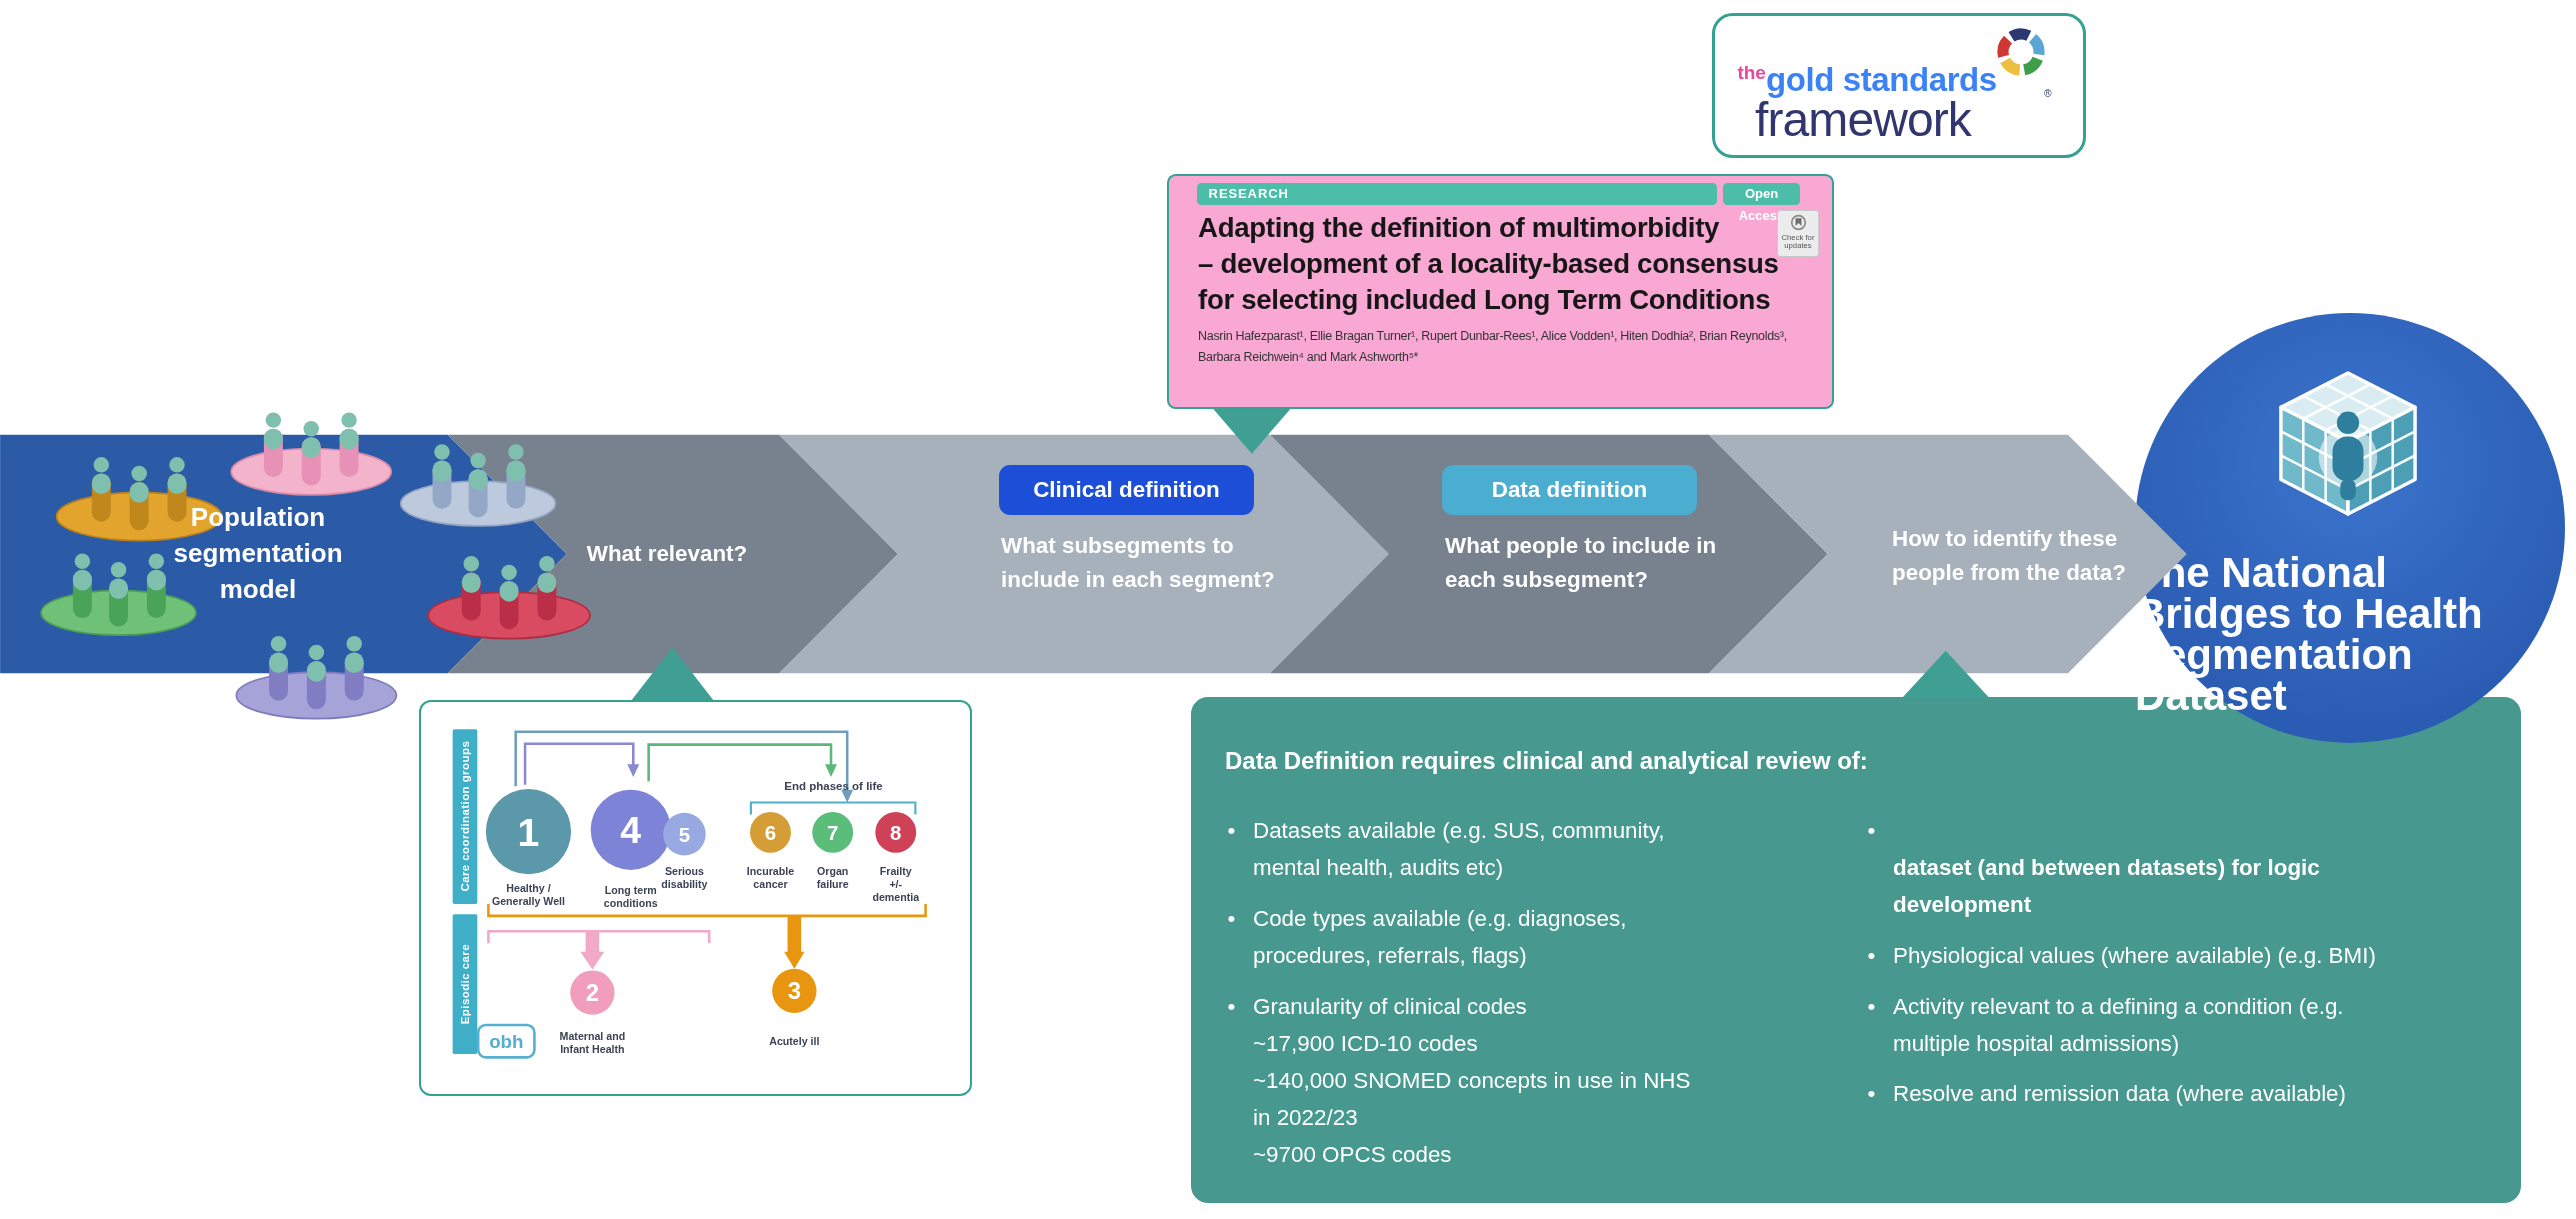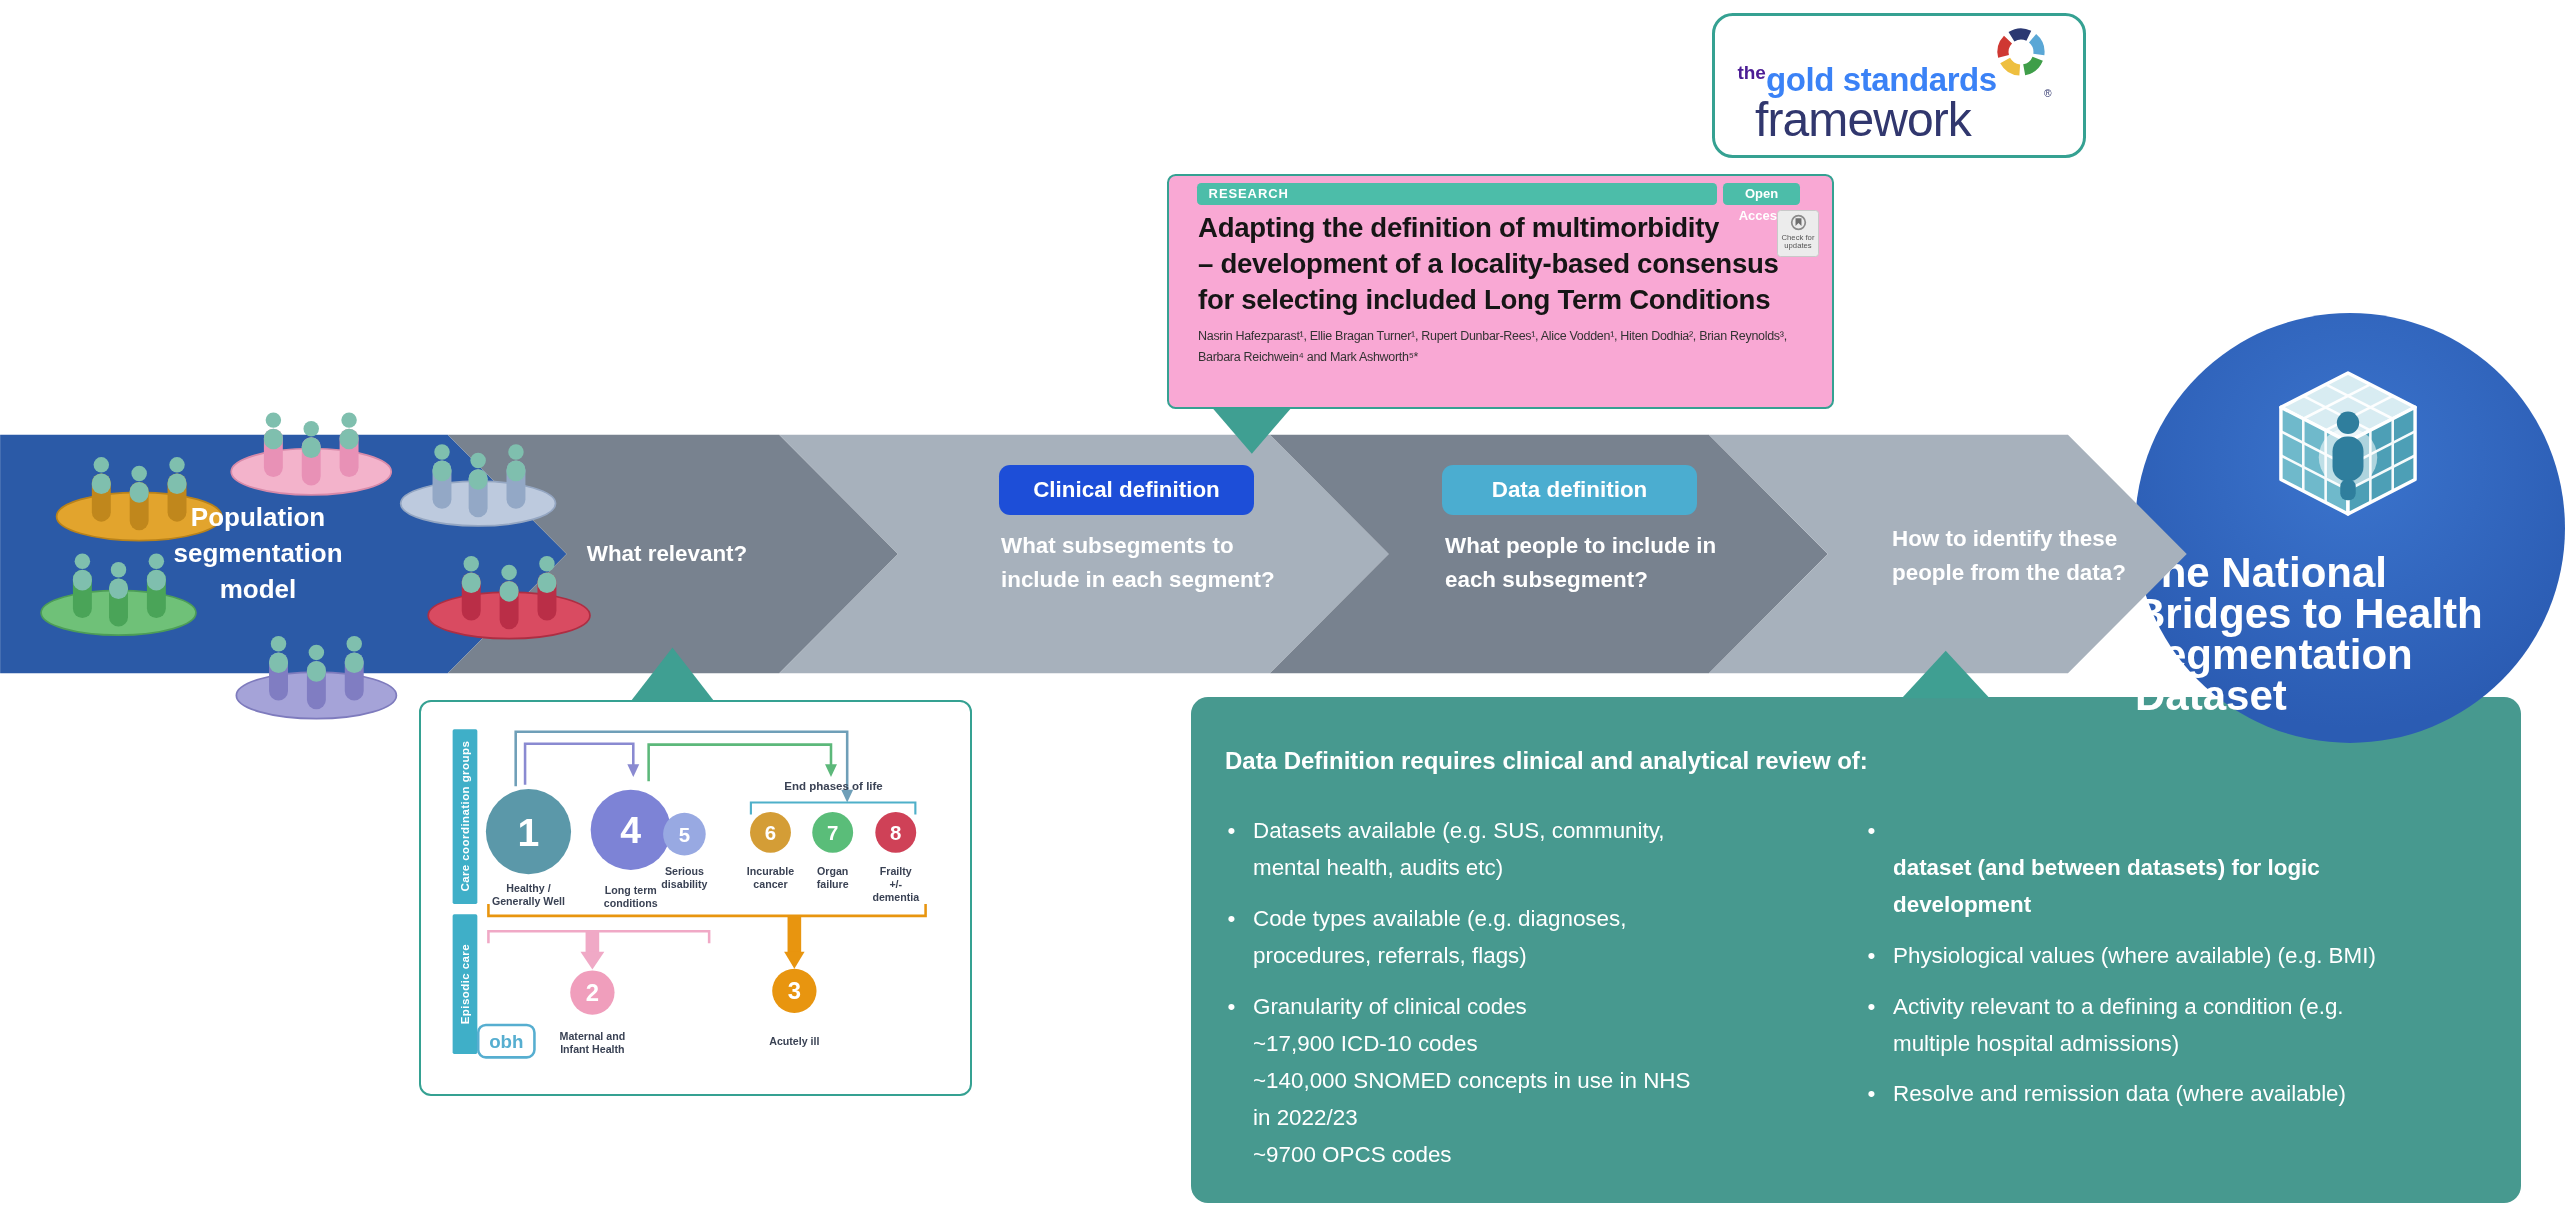--- a/index.html
+++ b/index.html
@@ -4,21 +4,21 @@
 <style>
   html,body{margin:0;padding:0;background:#fff;}
   body{font-family:"Liberation Sans", sans-serif;}
   #stage{position:relative;width:2576px;height:1219px;background:#fff;overflow:hidden;}
   .abs{position:absolute;}
   svg text{font-family:"Liberation Sans", sans-serif;}
 
   
   .gsf-box{left:1712px;top:13px;width:368px;height:139px;background:#fff;border:3.4px solid #35a192;border-radius:20.7px;z-index:70;}
   .gsf-line1{position:absolute;left:22.4px;top:45px;white-space:nowrap;}
-  .gsf-the{font-size:19px;color:#4c1d95;font-weight:600;vertical-align:12px;}
+  .gsf-the{font-size:19px;color:#ec4899;font-weight:600;vertical-align:12px;}
   .gsf-gold{font-size:33px;font-weight:700;color:#3b82f6;letter-spacing:-0.4px;}
   .gsf-frame{position:absolute;left:40px;top:76px;font-size:48px;color:#31376e;letter-spacing:-0.9px;white-space:nowrap;}
   .gsf-reg{position:absolute;left:329px;top:72px;font-size:10.3px;color:#31376e;}
 
   
   .paper{left:1167px;top:174px;width:663px;height:231px;background:#f9a8d4;border:2.6px solid #35a192;border-radius:8.6px;z-index:60;}
   .pbar{position:absolute;left:27.6px;top:6.9px;width:520px;height:22.4px;background:#4cbda9;border-radius:4.3px;color:#fff;font-size:13px;font-weight:700;letter-spacing:0.9px;line-height:22.4px;padding-left:12px;box-sizing:border-box;}
   .ppill{position:absolute;left:554px;top:6.9px;width:77px;height:22.4px;background:#4cbda9;border-radius:4.3px;color:#fff;font-size:13px;font-weight:700;line-height:22.4px;text-align:center;}
   .ptitle{position:absolute;left:29px;font-size:27.6px;font-weight:600;color:#161616;letter-spacing:-0.3px;white-space:nowrap;}
   .pauth{position:absolute;left:29px;font-size:12.5px;color:#333;letter-spacing:-0.3px;white-space:nowrap;}

